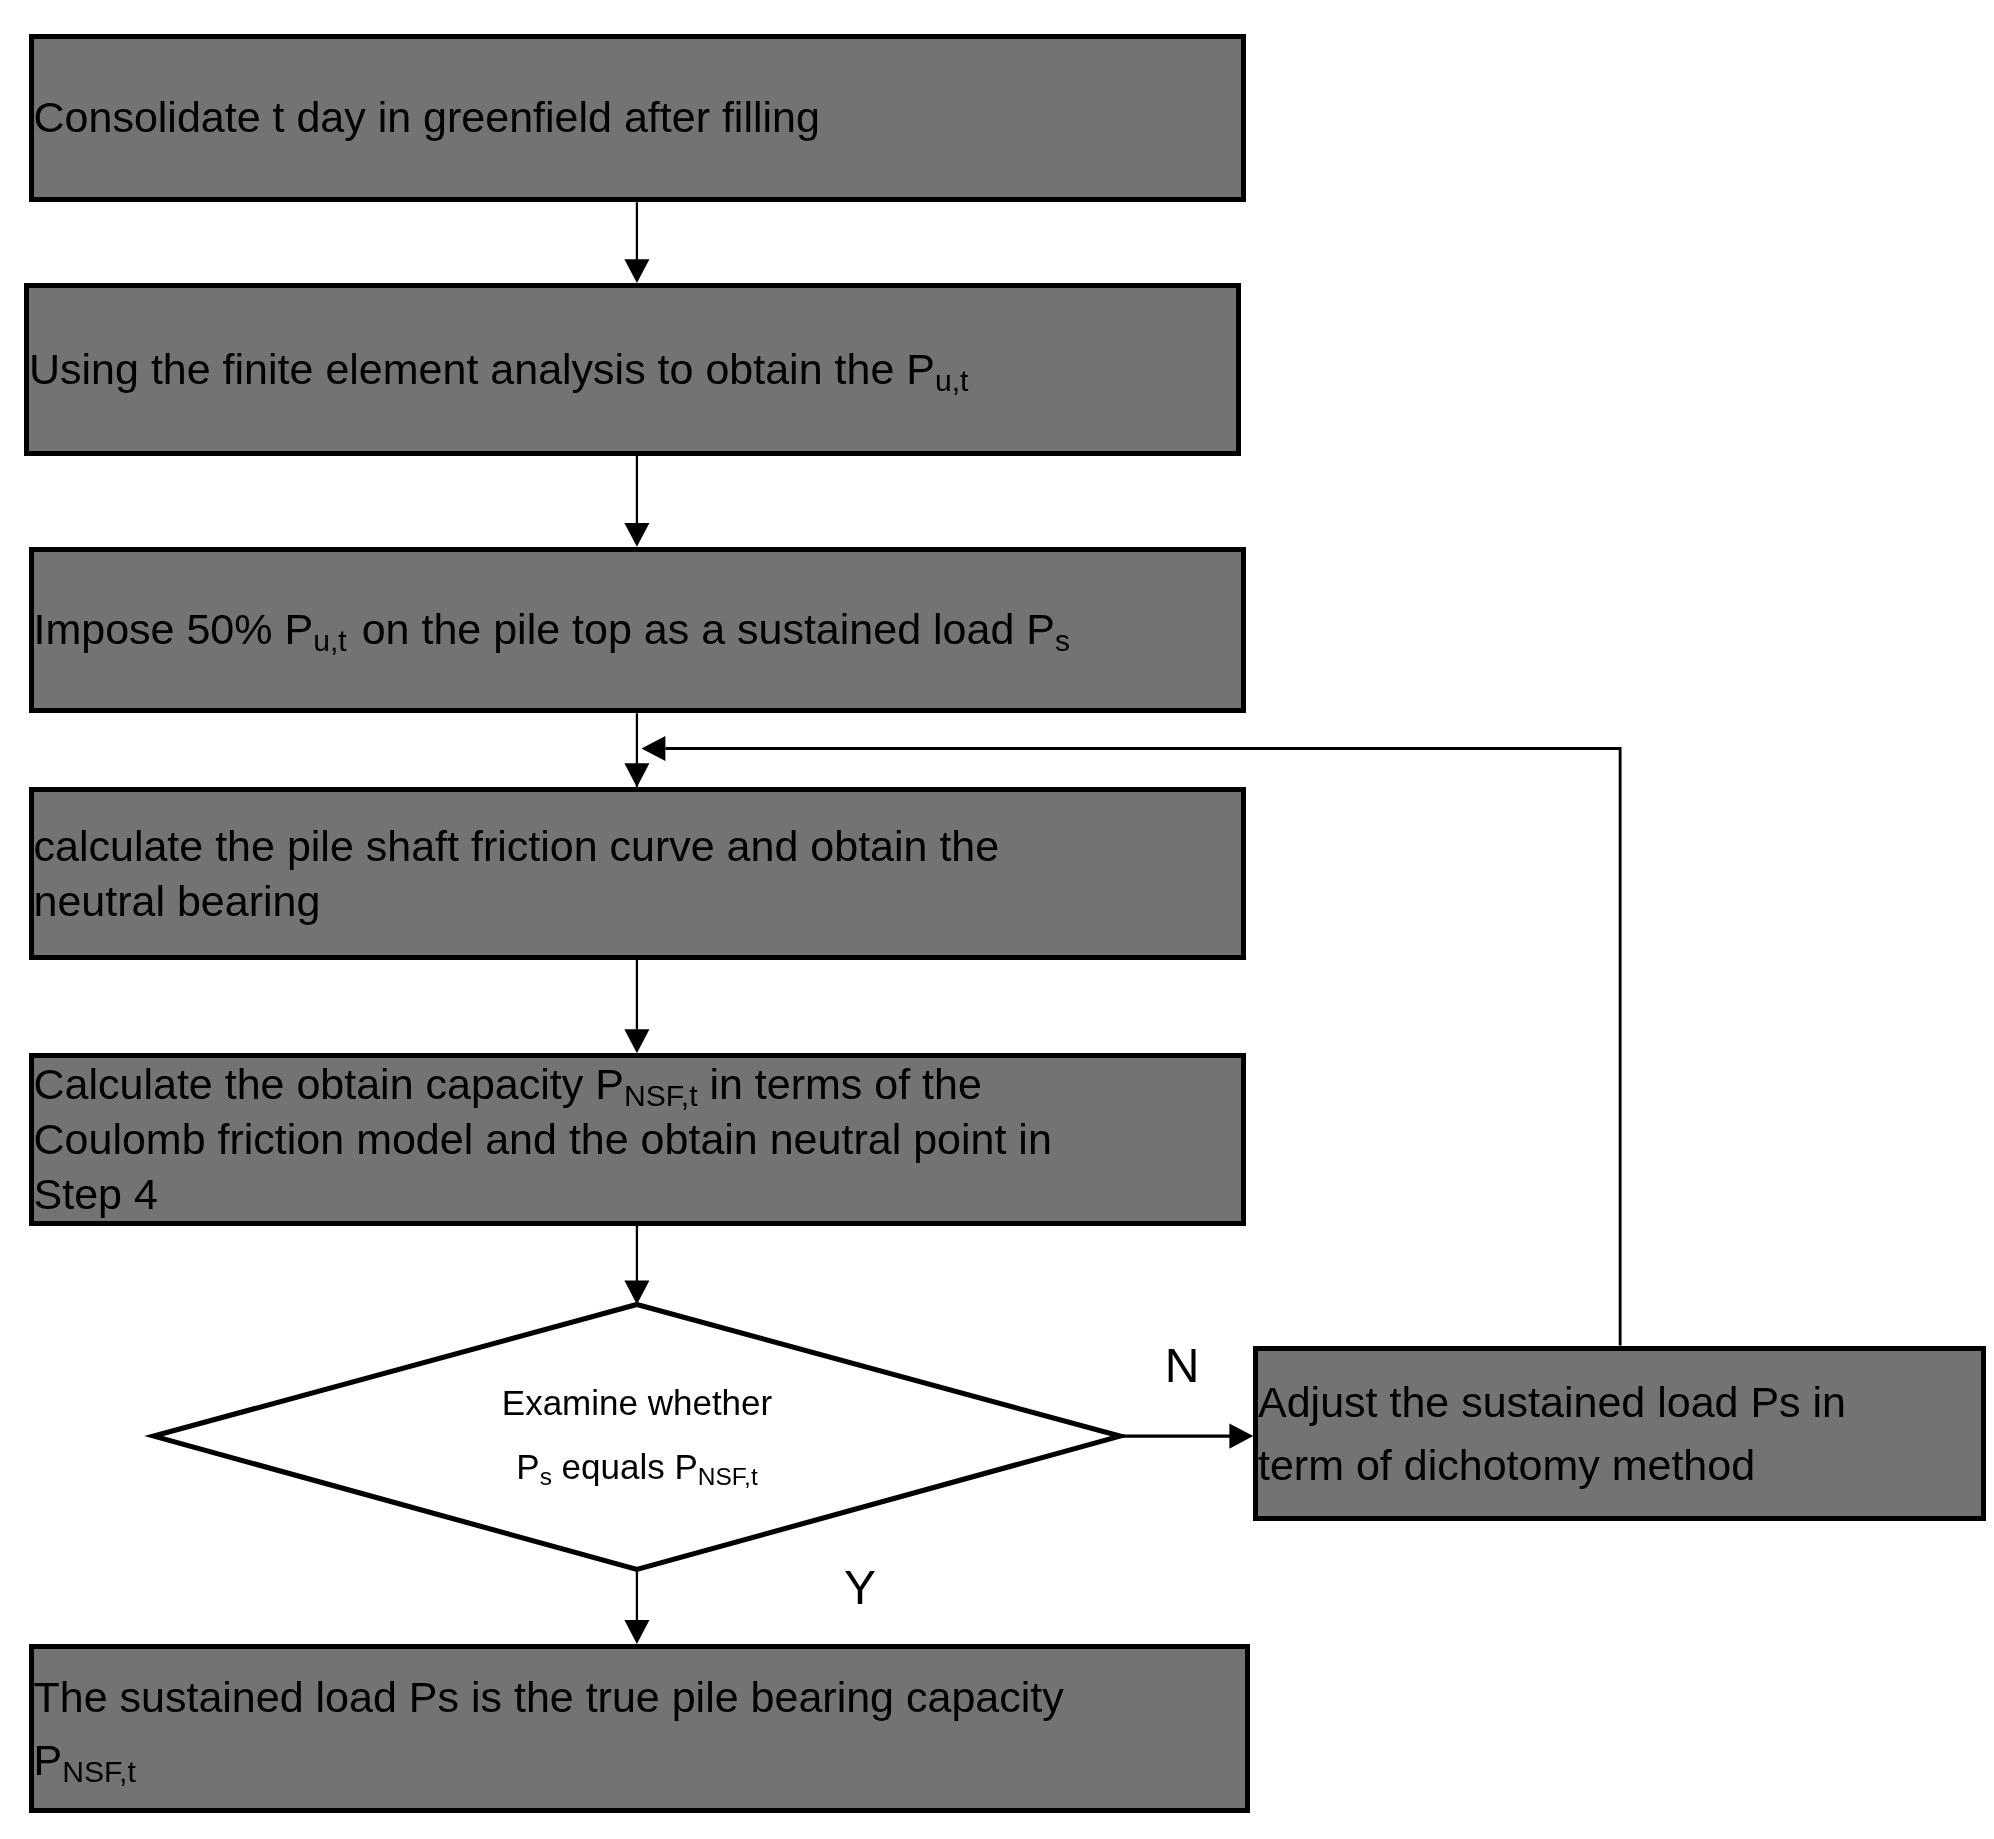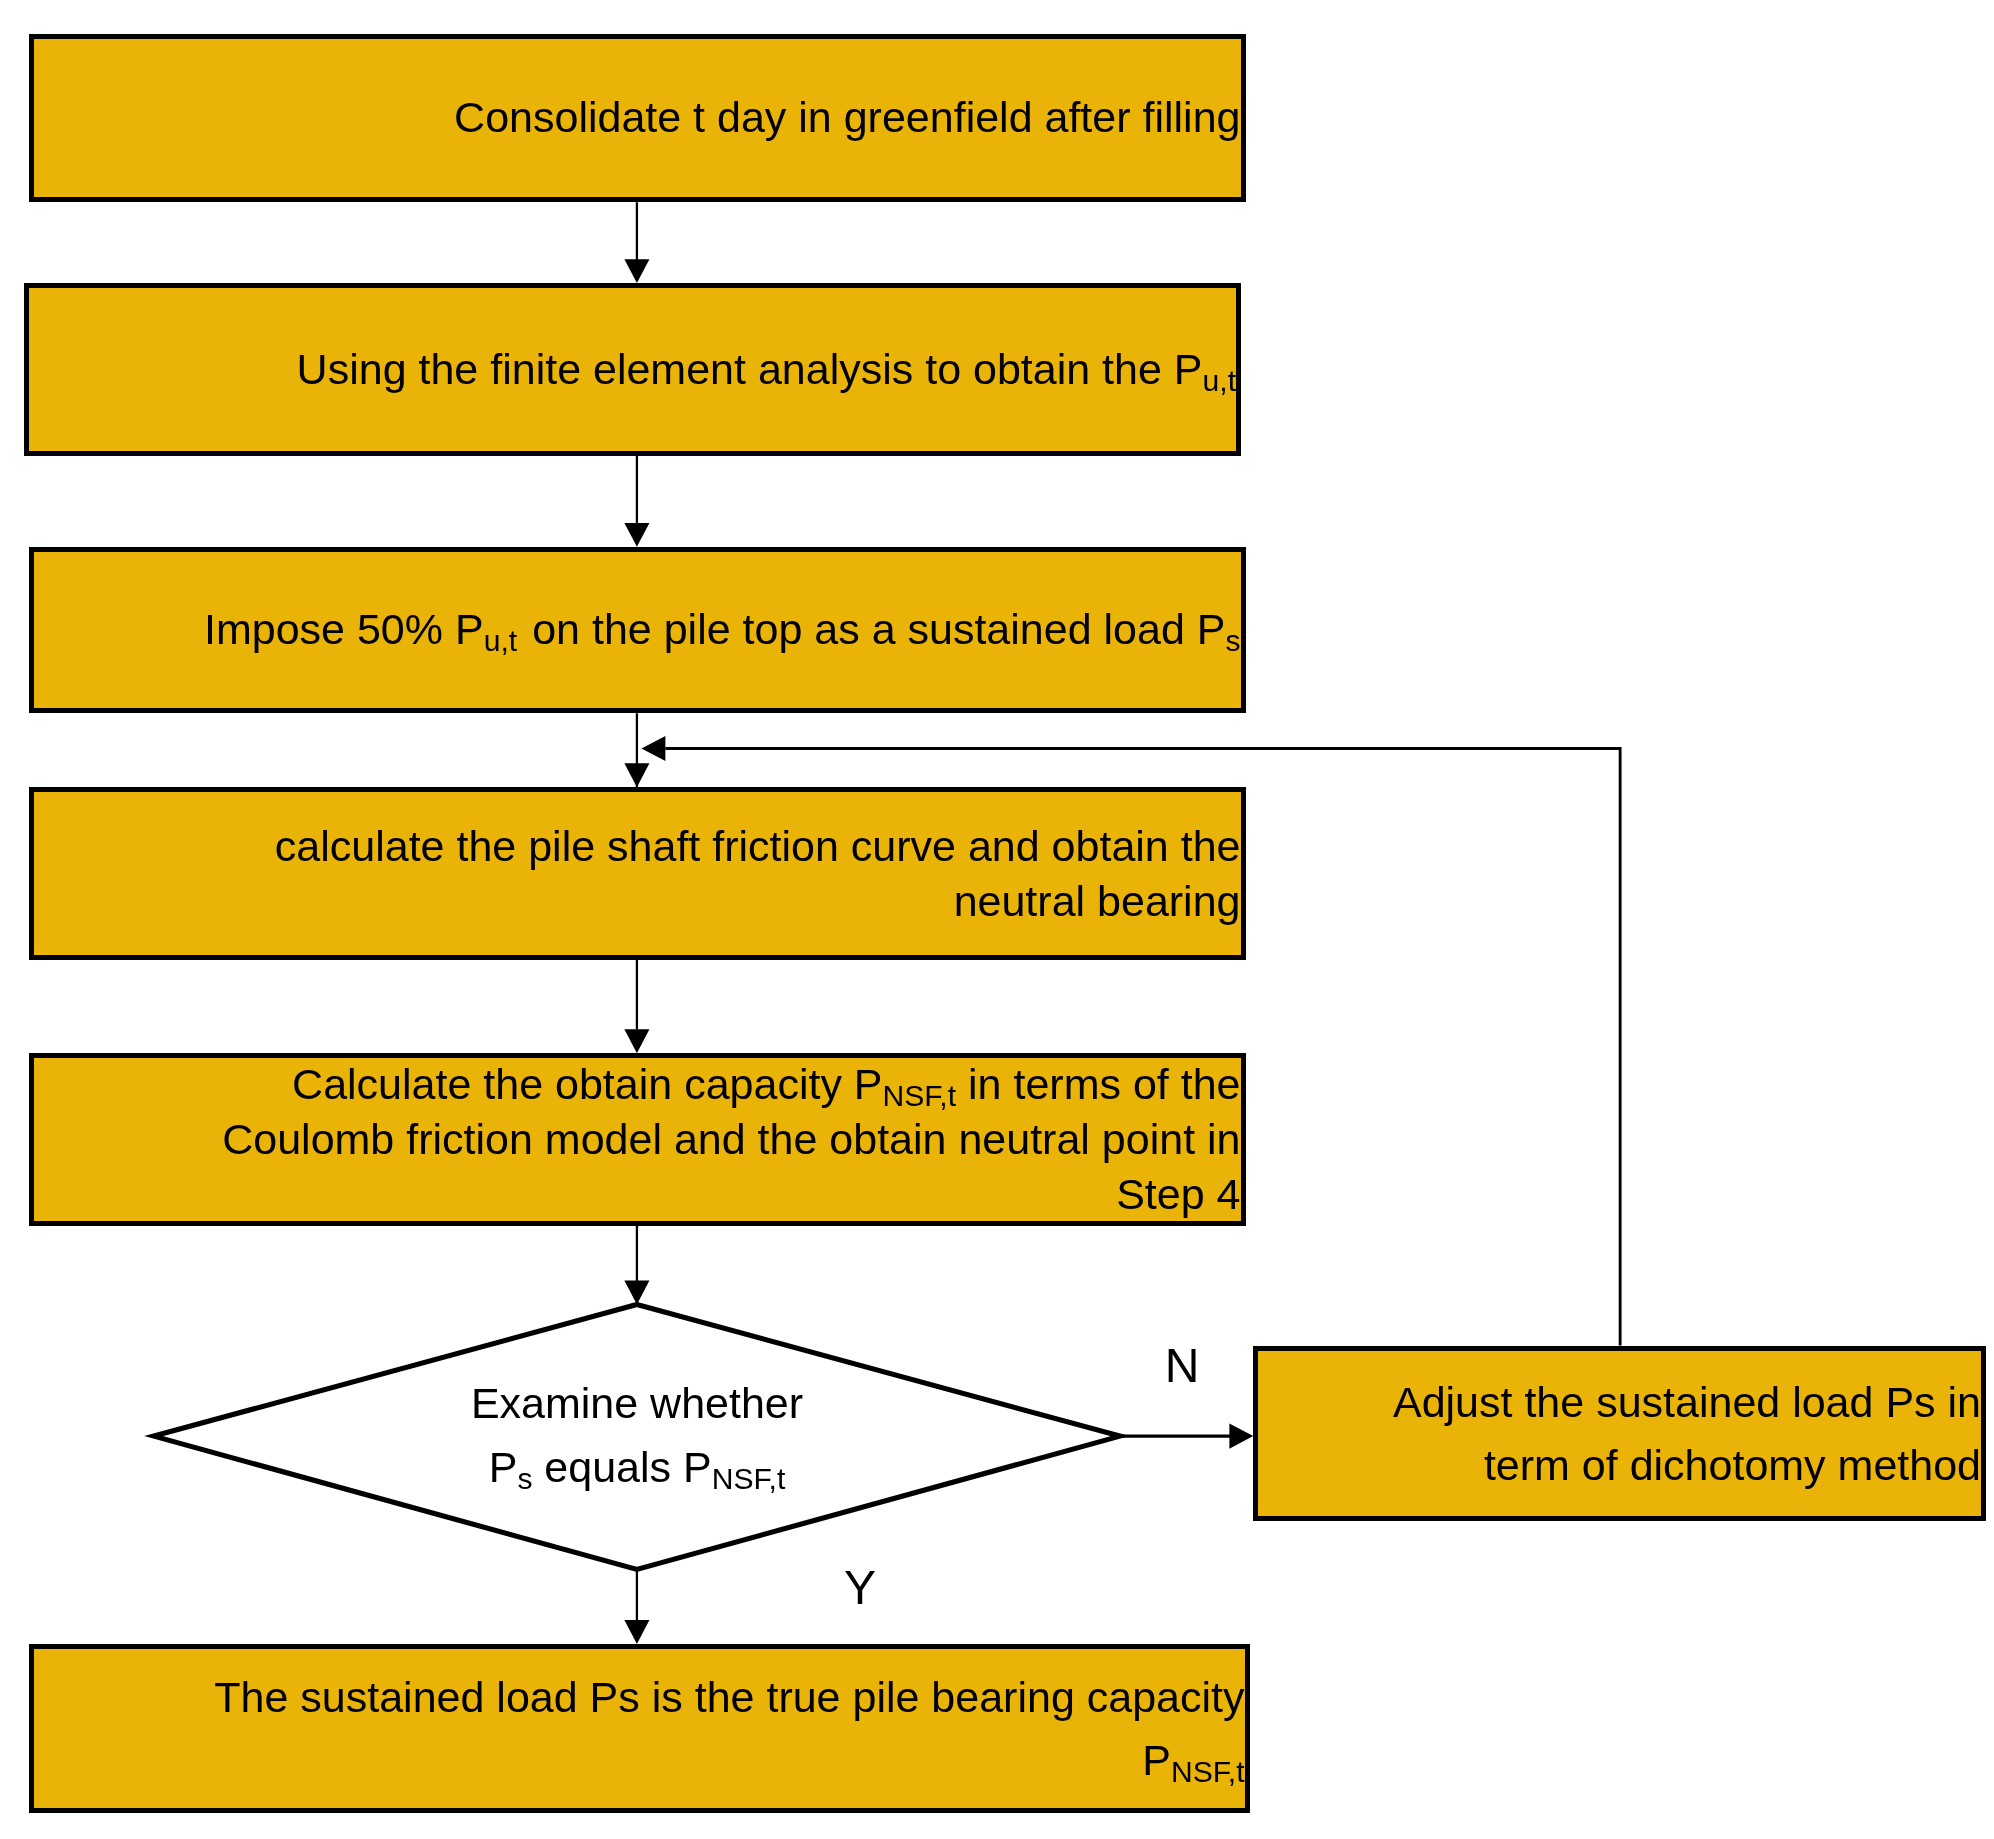--- a/index.html
+++ b/index.html
@@ -17,43 +17,43 @@
   }
   .wires {
     position: absolute;
     left: 0;
     top: 0;
     z-index: 0;
   }
   .node {
     position: absolute;
     box-sizing: border-box;
-    background: #eab308;
+    background: #737373;
     border: 5.1px solid #000000;
     display: flex;
     flex-direction: column;
-    align-items: flex-end;
+    align-items: flex-start;
     justify-content: center;
     text-align: center;
     font-size: 43px;
     line-height: 1.3;
     z-index: 1;
   }
   .node .line { white-space: nowrap; }
   .lh3 .line { line-height: 55px; }
   .lh2 .line { line-height: 63px; }
   .decision-text {
     position: absolute;
     box-sizing: border-box;
     display: flex;
     flex-direction: column;
     align-items: center;
     justify-content: center;
     text-align: center;
-    font-size: 43px;
+    font-size: 35px;
     background: transparent;
     z-index: 1;
   }
   .decision-text .line { line-height: 64px; white-space: nowrap; }
   sub {
     font-size: 0.70em;
     line-height: 0;
     vertical-align: baseline;
     position: relative;
     top: 0.24em;

